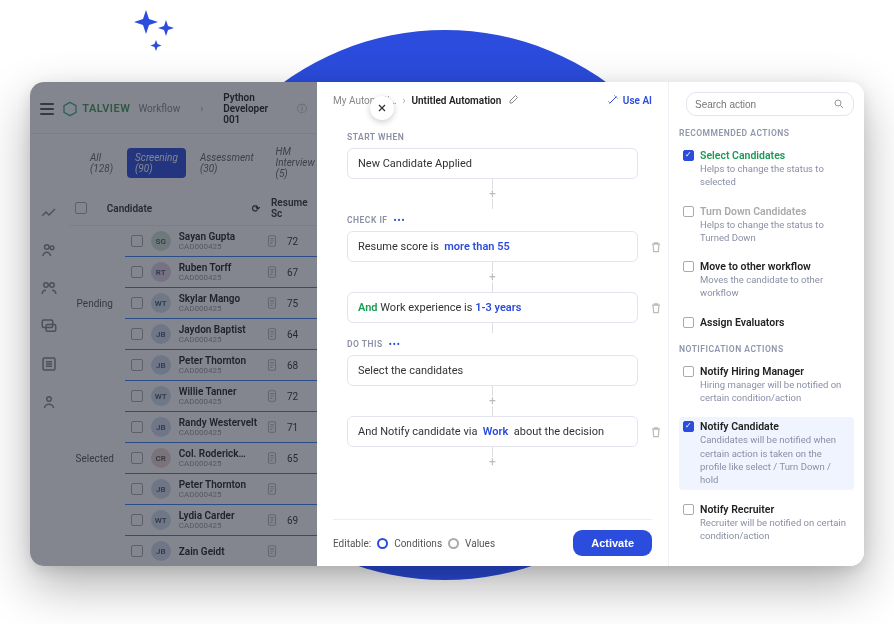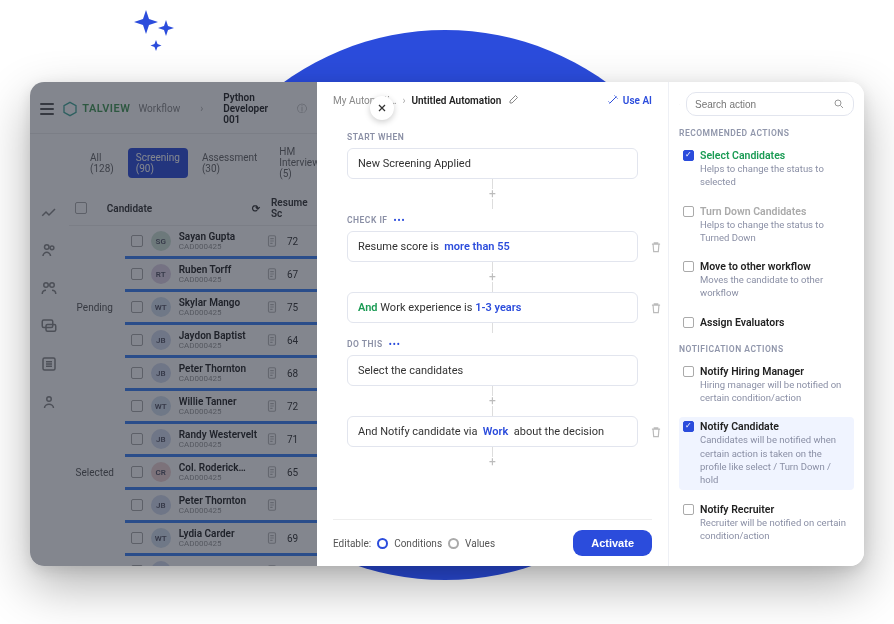--- a/index.html
+++ b/index.html
@@ -64,40 +64,40 @@
   .logo svg { width: 16px; height: 16px; }
   .logo-text { font-weight: 600; font-size: 11px; color: #495; letter-spacing: 0.5px; }
   .crumbs { font-size: 10px; color: #888; display: flex; align-items: center; gap: 20px; }
   .crumbs .b { color: #222; font-weight: 600; }
   .chev { color: #aaa; }
   .tabs {
     display: flex; gap: 6px; align-items: center;
     padding: 8px 6px; font-size: 10px;
     margin-left: 46px;
   }
-  .tab { padding: 4px 8px; border-radius: 4px; color: #666; }
+  .tab { padding: 4px 8px; border-radius: 4px; color: #666; font-style: italic; }
   .tab.active { background: #2b4cdc; color: #fff; }
   .body-row { display: flex; }
   .side-icons {
     width: 46px; display: flex; flex-direction: column; align-items: center; gap: 20px;
     padding-top: 12px;
     color: #888;
   }
   .side-icons svg { width: 18px; height: 18px; }
   .candidates { flex: 1; }
   .table-head {
     display: flex; align-items: center; gap: 8px;
     padding: 6px 6px; border-bottom: 1px solid #eee;
     font-size: 10px; color: #333; font-weight: 600;
   }
   .cbox { width: 12px; height: 12px; border: 1.5px solid #aaa; border-radius: 2px; flex-shrink: 0; }
   .table-head .col-cand { flex: 1; }
   .cand-row {
     display: flex; align-items: center; gap: 8px;
-    padding: 5px 6px; border-bottom: 3px solid #3b82f6;
+    padding: 5px 6px; border-bottom: 1px solid #3b82f6;
   }
   .avatar { width: 20px; height: 20px; border-radius: 50%; display: flex; align-items: center; justify-content: center; font-size: 8px; font-weight: 600; flex-shrink: 0; }
   .cand-info { flex: 1; overflow: hidden; }
   .cand-name { font-size: 10px; font-weight: 600; color: #222; white-space: nowrap; overflow: hidden; text-overflow: ellipsis; }
   .cand-id { font-size: 8px; color: #999; }
   .doc-ico { width: 14px; height: 14px; color: #bbb; flex-shrink: 0; }
   .score { width: 24px; font-size: 10px; color: #333; text-align: left; flex-shrink: 0; }
   .close-btn {
     position: absolute;
     top: 14px; left: 340px;
@@ -440,21 +440,21 @@
       </div>
       <div class="use-ai">
         <svg width="12" height="12" viewBox="0 0 24 24" fill="none" stroke="#2b4cdc" stroke-width="2">
             <path d="M5 19L19 5M15 3l2 2M19 7l2 2M3 15l2 2"></path>
           </svg>
         <span>Use AI</span>
       </div>
     </div>
 
     <div class="section-label">START WHEN</div>
-    <div class="block">New Screening Applied</div>
+    <div class="block">New Candidate Applied</div>
     <div class="dotline"></div>
       <div class="plus-line">+</div>
       <div class="dotline"></div>
 
     <div class="section-label">
         <span>CHECK IF</span> 
         <span class="dots">•••</span>
       </div>
     <div class="block">
       <span>Resume score is</span>&nbsp;&nbsp;<span class="pill-blue">more than 55</span>

